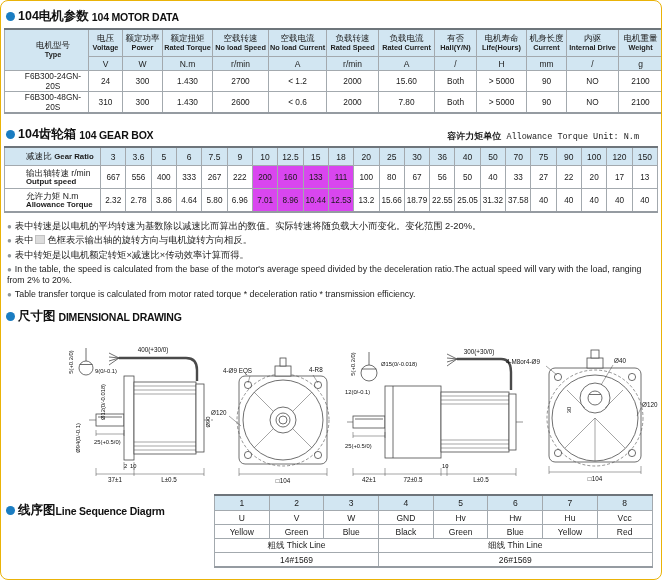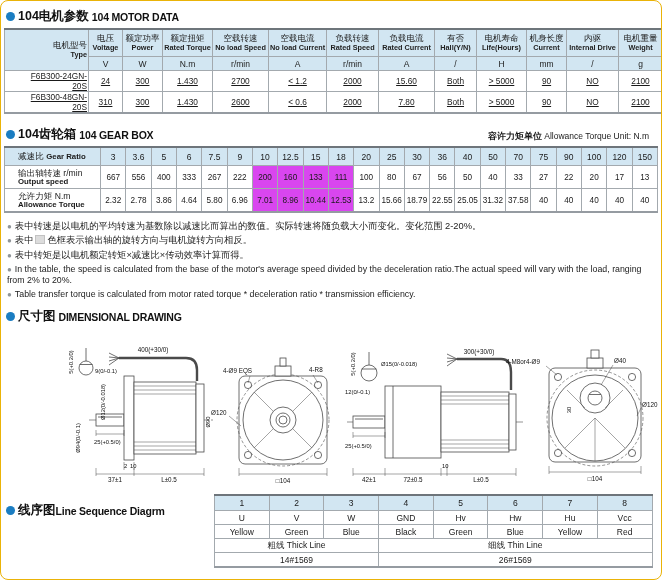--- a/index.html
+++ b/index.html
@@ -4,37 +4,37 @@
 <style>
   html,body{margin:0;padding:0;background:#fff;}
   body{font-family:"Liberation Sans","DejaVu Sans",sans-serif;color:#1a1a1a;}
   .page{position:relative;width:660px;height:578px;border:1px solid #eab308;border-radius:8px;background:#fff;overflow:hidden;}
   
   .sec-title{display:flex;align-items:center;margin:7px 0 3px 5px;}
   .sec-title .dot{width:9px;height:9px;border-radius:50%;background:#1b7dc2;display:inline-block;margin-right:3px;flex:0 0 auto;}
   .t-cn{font-weight:bold;font-size:12.5px;color:#101010;}
   .t-en{font-weight:bold;font-size:10.5px;color:#101010;margin-left:3px;letter-spacing:-0.2px;}
   .title-row{display:flex;justify-content:space-between;align-items:flex-end;margin:12px 4px 3px 0;}
-  .unit-note{font-size:8.5px;margin-right:8px;white-space:nowrap;}
+  .unit-note{font-size:8.5px;margin-right:18px;white-space:nowrap;font-family:Liberation Mono, monospace;}
   .unit-note .cnb{font-weight:bold;font-size:9px;}
   
   table{border-collapse:collapse;table-layout:fixed;margin-left:3px;}
   td,th{border:1px solid #a3a9ae;padding:0 1px;text-align:center;font-weight:normal;overflow:hidden;}
   .motor,.gear,.line-table{border-top:2px solid #6e757b;border-bottom:2px solid #959ba1;}
   
   .motor{width:654px;}
   .motor .hdr th{background:#d2e6f2;height:26px;vertical-align:middle;}
   .motor .hdr .cn{font-size:8.5px;color:#222;line-height:1.15;}
   .motor .hdr .en{font-size:7.3px;color:#222;line-height:1.1;white-space:nowrap;font-weight:bold;}
   .motor .units td{background:#d2e6f2;height:13px;font-size:8.5px;color:#222;}
-  .motor tbody td{height:14px;font-size:8.3px;background:#fff;text-decoration:underline;}
-  .motor .left{text-align:right;padding-left:14px;}
+  .motor tbody td{height:14px;font-size:8.3px;background:#fff;}
+  .motor .left{text-align:center;padding-left:14px;}
   
   .gear{width:654px;}
-  .gear .lab{background:#d2e6f2;text-align:left;padding-left:13px;}
+  .gear .lab{background:#d2e6f2;text-align:left;padding-left:21px;}
   .gear .hdr td{background:#d2e6f2;height:17px;font-size:8.5px;}
   .gear .hdr .lab{font-size:8.8px;}
   .gear .row td{height:22px;font-size:8.2px;background:#fff;}
   .gear .lab .cn{font-size:8.6px;line-height:1.2;}
   .gear .lab .en{font-size:7.8px;line-height:1.1;font-weight:bold;}
   .gear td.shaded{background:#d946ef;}
   
   .notes{margin:8px 0 0 6px;}
   .note{font-size:9.3px;color:#222;margin-bottom:3.5px;line-height:1.18;}
   .note .nb{color:#8f9598;font-size:8px;margin-right:3px;}

